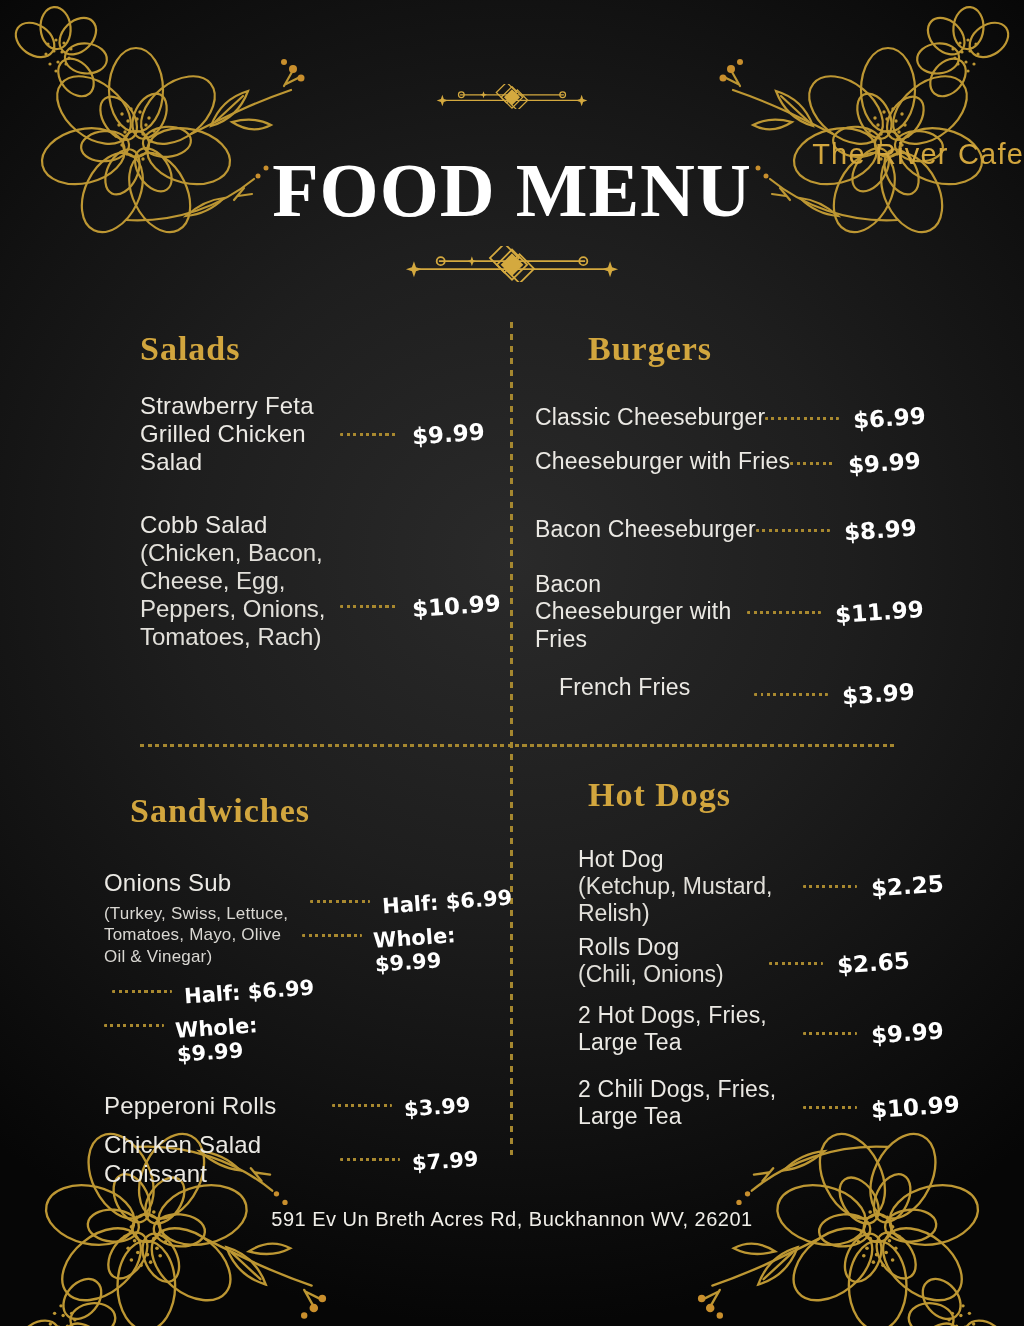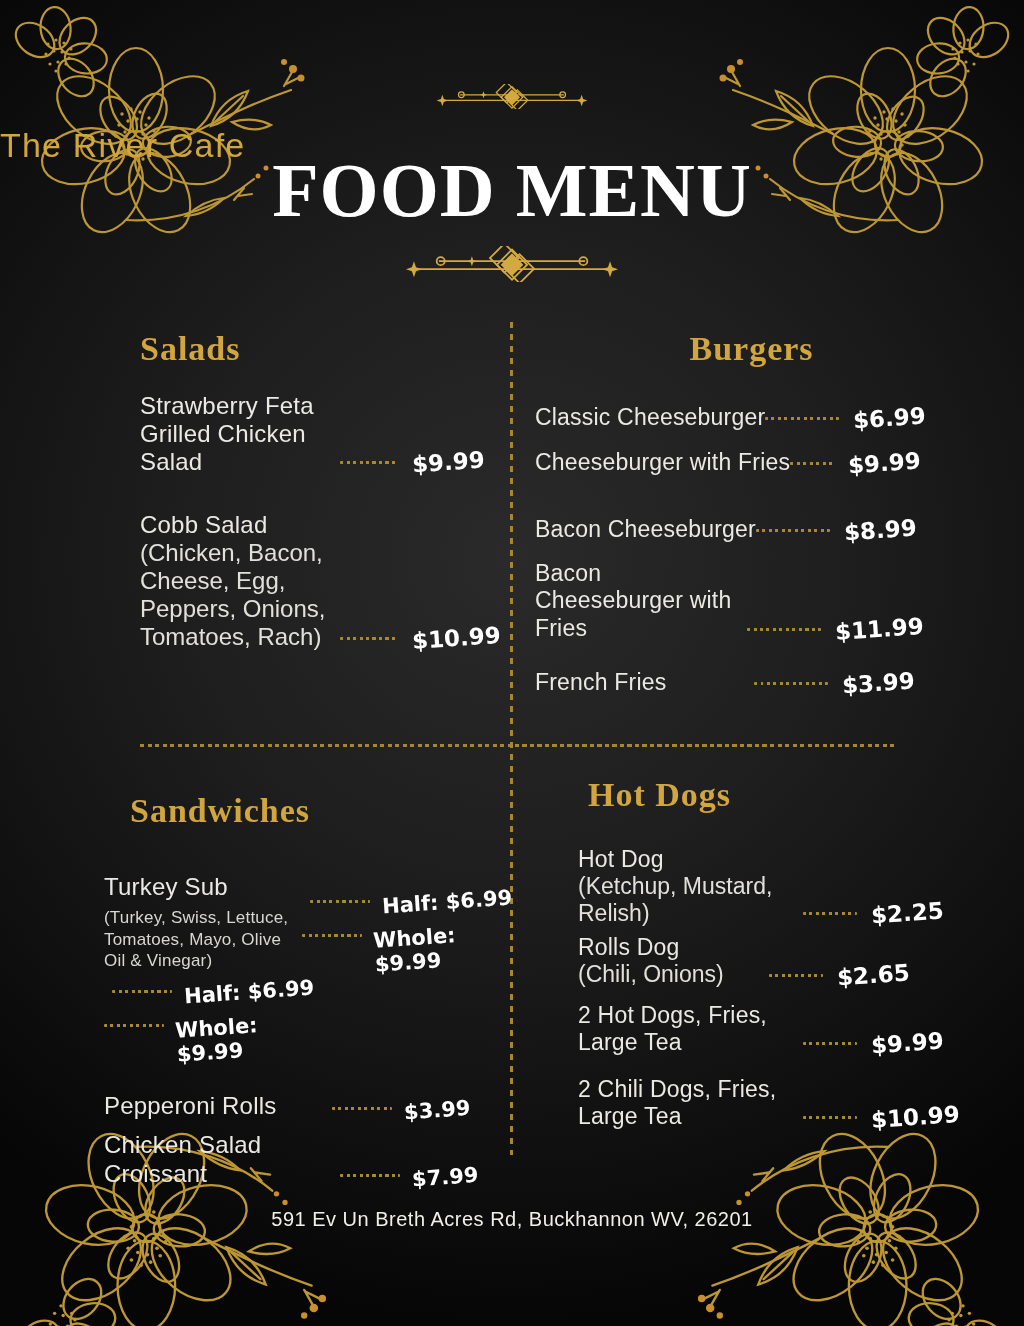--- a/index.html
+++ b/index.html
@@ -14,22 +14,22 @@
   .corner{ position:absolute; width:320px; height:240px; }
   .corner-tl{ top:-6px; left:-14px; }
   .corner-tr{ top:-6px; right:-14px; transform:scaleX(-1); }
   .corner-bl{ bottom:-62px; left:-14px; width:342px; height:256px; transform:scaleY(-1); }
   .corner-br{ bottom:-62px; right:-14px; width:342px; height:256px; transform:scale(-1,-1); }
   
   .ornament{ position:absolute; left:50%; transform:translateX(-50%); }
   .orn-top{ top:84px; width:152px; }
   .orn-bottom{ top:246px; width:214px; }
   .restaurant-name{
-    position:absolute; top:126px; width:100%; text-align:left;
-    color:#D2A63E; font-size:34px; letter-spacing:1.2px;
+    position:absolute; top:138px; width:100%; text-align:right;
+    color:#D2A63E; font-size:29px; letter-spacing:1.2px;
   }
   .menu-title{
     position:absolute; top:152px; width:100%; text-align:center;
     color:#FFFFFF; font-family:"Liberation Serif", serif; font-weight:700;
     font-size:76px; letter-spacing:1px; line-height:1;
   }
   
   .v-divider{
     position:absolute; left:510px; top:322px; width:3px; height:833px;
     background:repeating-linear-gradient(180deg,#a5872f 0 6px, transparent 6px 12px);
@@ -42,25 +42,25 @@
   .section{ position:absolute; }
   #salads    { left:140px; top:330px; width:342px; }
   #burgers   { left:535px; top:330px; width:380px; }
   #sandwiches{ left:104px; top:792px; width:400px; }
   #hotdogs   { left:578px; top:776px; width:332px; }
   .section-title{
     font-family:"Liberation Serif", serif; font-weight:600;
     font-size:34px; color:#D2A63E; letter-spacing:1px;
   }
   #salads .section-title    { margin:0 0 24px 0; }
-  #burgers .section-title   { margin:0 0 36px 53px;text-align:center; }
+  #burgers .section-title   { margin:0 0 36px 53px; }
   #sandwiches .section-title{ margin:0 0 34px 26px; }
   #hotdogs .section-title   { margin:0 0 32px 10px; }
 
-  .item{ display:flex; justify-content:space-between; align-items:flex-end; }
+  .item{ display:flex; justify-content:space-between; align-items:center; }
   .item-text{ flex:0 0 auto; }
   .item-name{ font-size:24px; color:#EBE9E4; line-height:1.18; letter-spacing:.2px; }
   .item-desc{ font-size:24px; color:#E2E0DA; line-height:1.18; }
   #burgers .item-name, #hotdogs .item-name{ font-size:23px; }
   #hotdogs .item-desc{ font-size:23px; line-height:1.15; }
   #salads .item-name, #salads .item-desc{ line-height:1.16; }
   #sandwiches .item-name{ line-height:1.2; }
   #sandwiches .item-desc{ font-size:17px; line-height:1.27; margin-top:5px; color:#D9D7D2; letter-spacing:.2px; }
 
   .price-col{ display:flex; flex-direction:column; gap:10px; flex:0 0 auto; }
@@ -264,21 +264,21 @@
         <div class="item-name">Cheeseburger with Fries</div>
       </div>
       <div class="price-col" style="margin-top:4px">
         <div class="price-line">
           <span class="leader" style="width:44px"></span>
           <span class="price">$9.99</span>
         </div>
       </div>
     </div>
 
-    <div class="item" style="margin-bottom:17px">
+    <div class="item" style="margin-bottom:28px">
       <div class="item-text" style="max-width:260px">
         <div class="item-name">Bacon Cheeseburger</div>
       </div>
       <div class="price-col">
         <div class="price-line">
           <span class="leader"></span>
           <span class="price">$8.99</span>
         </div>
       </div>
     </div>
@@ -289,38 +289,38 @@
       </div>
       <div class="price-col">
         <div class="price-line">
           <span class="leader"></span>
           <span class="price">$11.99</span>
         </div>
       </div>
     </div>
 
     <div class="item">
-      <div class="item-text" style="max-width:260px;margin-left:0">
+      <div class="item-text" style="max-width:260px;margin-left:24px">
         <div class="item-name">French Fries</div>
       </div>
       <div class="price-col" style="margin-top:12px">
         <div class="price-line">
           <span class="leader"></span>
           <span class="price">$3.99</span>
         </div>
       </div>
     </div>
   </section>
 
   <section class="section" id="sandwiches">
     <h2 class="section-title">Sandwiches</h2>
 
     <div class="item" style="margin-bottom:8px">
       <div class="item-text" style="max-width:198px">
-        <div class="item-name">Turkey Sub</div>
+        <div class="item-name">Onions Sub</div>
         <div class="item-desc">(Turkey, Swiss, Lettuce, Tomatoes, Mayo, Olive Oil &amp; Vinegar)</div>
       </div>
       <div class="price-col" style="margin-top:26px">
         <div class="price-line">
           <span class="leader"></span>
           <span class="price">Half: $6.99</span>
         </div>
         <div class="price-line">
           <span class="leader"></span>
           <span class="price">Whole: $9.99</span>

